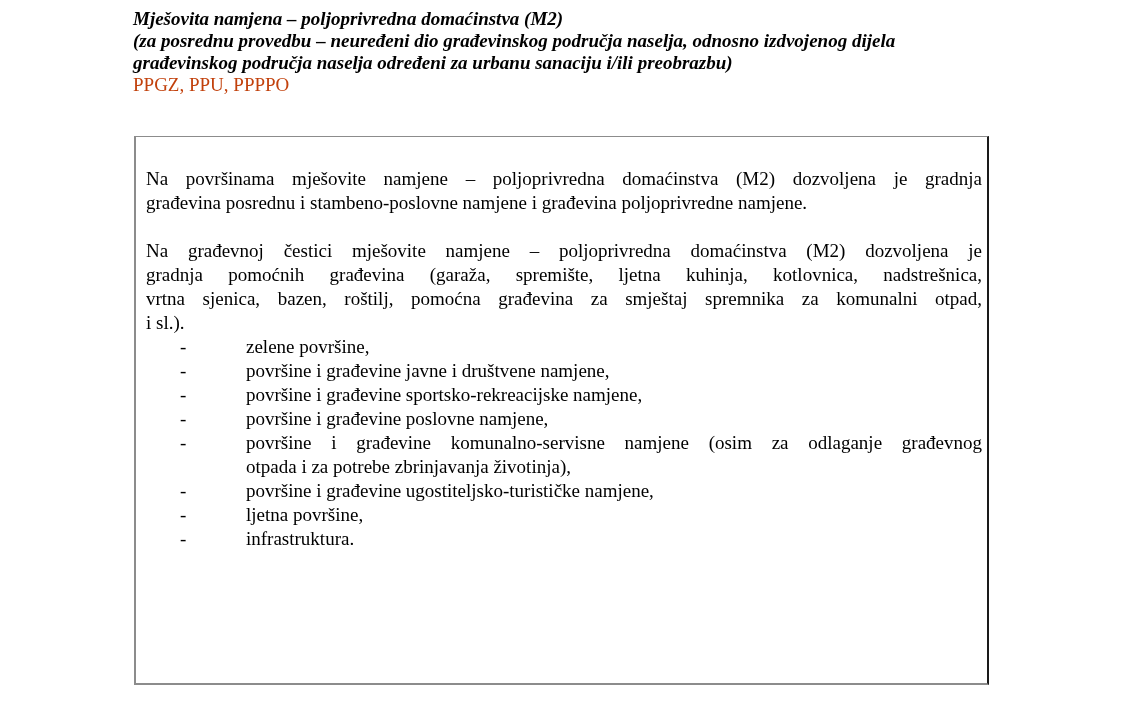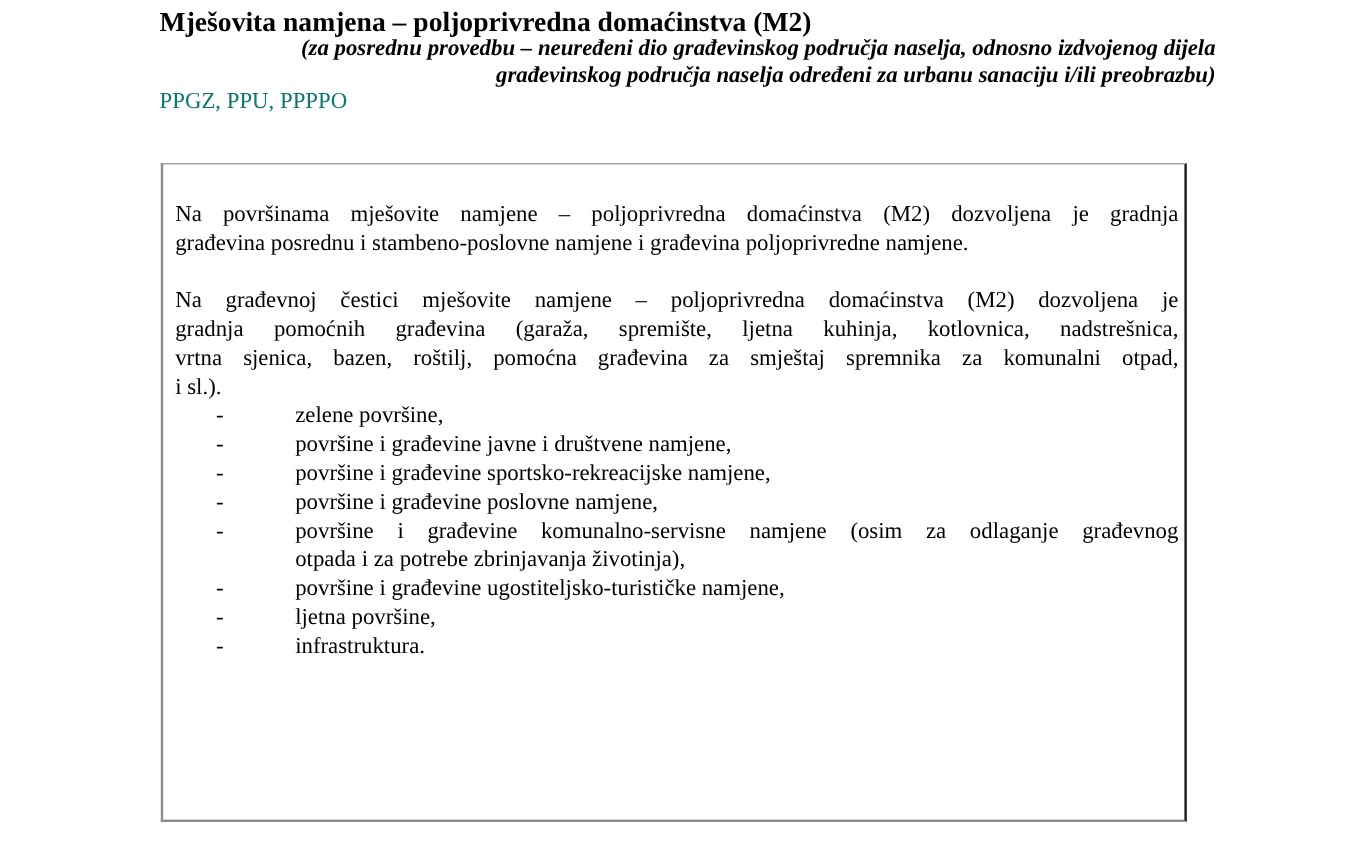--- a/index.html
+++ b/index.html
@@ -16,33 +16,34 @@
       color: #000;
     }
     .header {
       position: absolute;
       left: 133px;
       top: 8px;
       width: 880px;
     }
     .title {
       font-weight: bold;
-      font-size: 23px;
+      font-size: 19px;
       line-height: 22px;
       margin: 0;
+      font-style: italic;
     }
     .subtitle {
       font-weight: bold;
       font-style: italic;
       font-size: 19px;
       line-height: 22px;
       margin: 0;
       width: 880px;
     }
-    .subtitle span { display: block; white-space: nowrap; text-align: right; }
+    .subtitle span { display: block; white-space: nowrap; }
     .docs {
       color: #2e5a8f;
       font-size: 19px;
       line-height: 22px;
       margin: 0;
     }
     .box {
       position: absolute;
       left: 134px;
       top: 136px;
@@ -88,21 +89,21 @@
   </style>
 </head>
 <body>
 
 <div class="header">
   <p class="title">Mješovita namjena – poljoprivredna domaćinstva (M2)</p>
   <p class="subtitle">
     <span>(za posrednu provedbu – neuređeni dio građevinskog područja naselja, odnosno izdvojenog dijela</span>
     <span>građevinskog područja naselja određeni za urbanu sanaciju i/ili preobrazbu)</span>
   </p>
-  <p class="docs" style="color: #0f766e;">PPGZ, PPU, PPPPO</p>
+  <p class="docs" style="color: #c2410c;">PPGZ, PPU, PPPPO</p>
 </div>
 
 <div class="box">
   <div class="box-inner">
     <p class="para">
       <span class="ln">Na površinama mješovite namjene – poljoprivredna domaćinstva (M2) dozvoljena je gradnja</span>
       <span class="ln last">građevina posrednu i stambeno-poslovne namjene i građevina poljoprivredne namjene.</span>
     </p>
     <p class="para">
       <span class="ln">Na građevnoj čestici mješovite namjene – poljoprivredna domaćinstva (M2) dozvoljena je</span>

